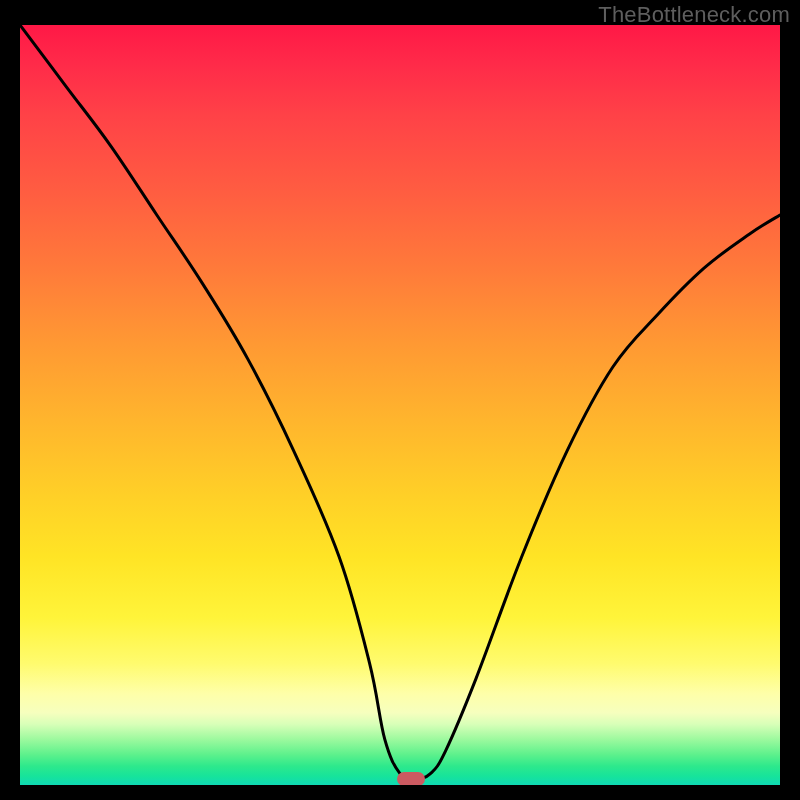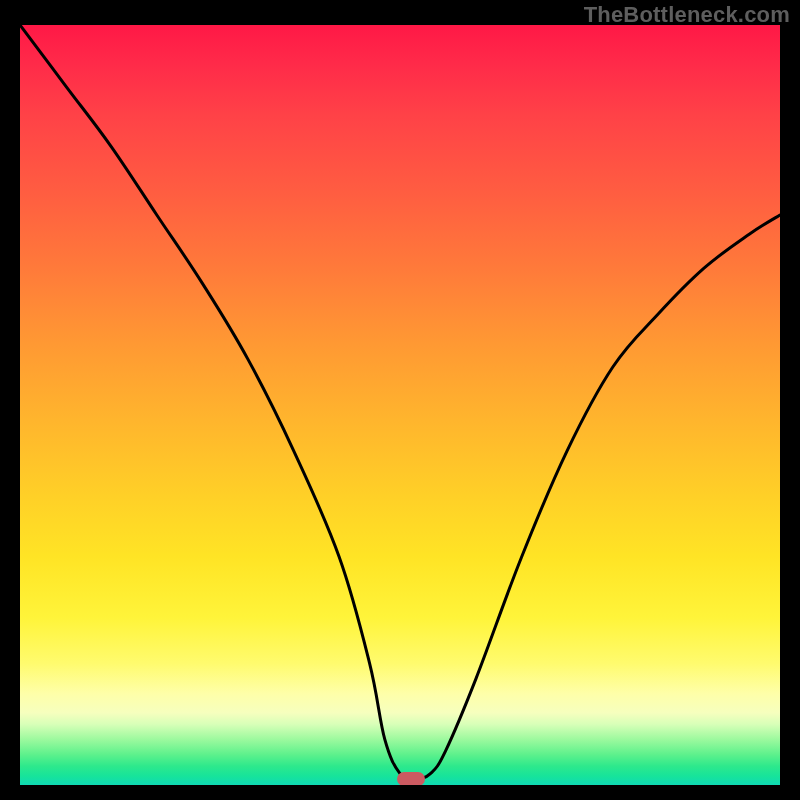--- a/index.html
+++ b/index.html
@@ -16,21 +16,21 @@
     width: 800px;
     height: 800px;
     background: #000;
   }
   .watermark {
     position: absolute;
     top: 2px;
     right: 10px;
     color: #5e5e5e;
     font-size: 22px;
-    font-weight: 700;
+    font-weight: 400;
     letter-spacing: 0.2px;
     z-index: 10;
   }
   .plot {
     position: absolute;
     left: 20px;
     top: 25px;
     width: 760px;
     height: 760px;
     overflow: hidden;

